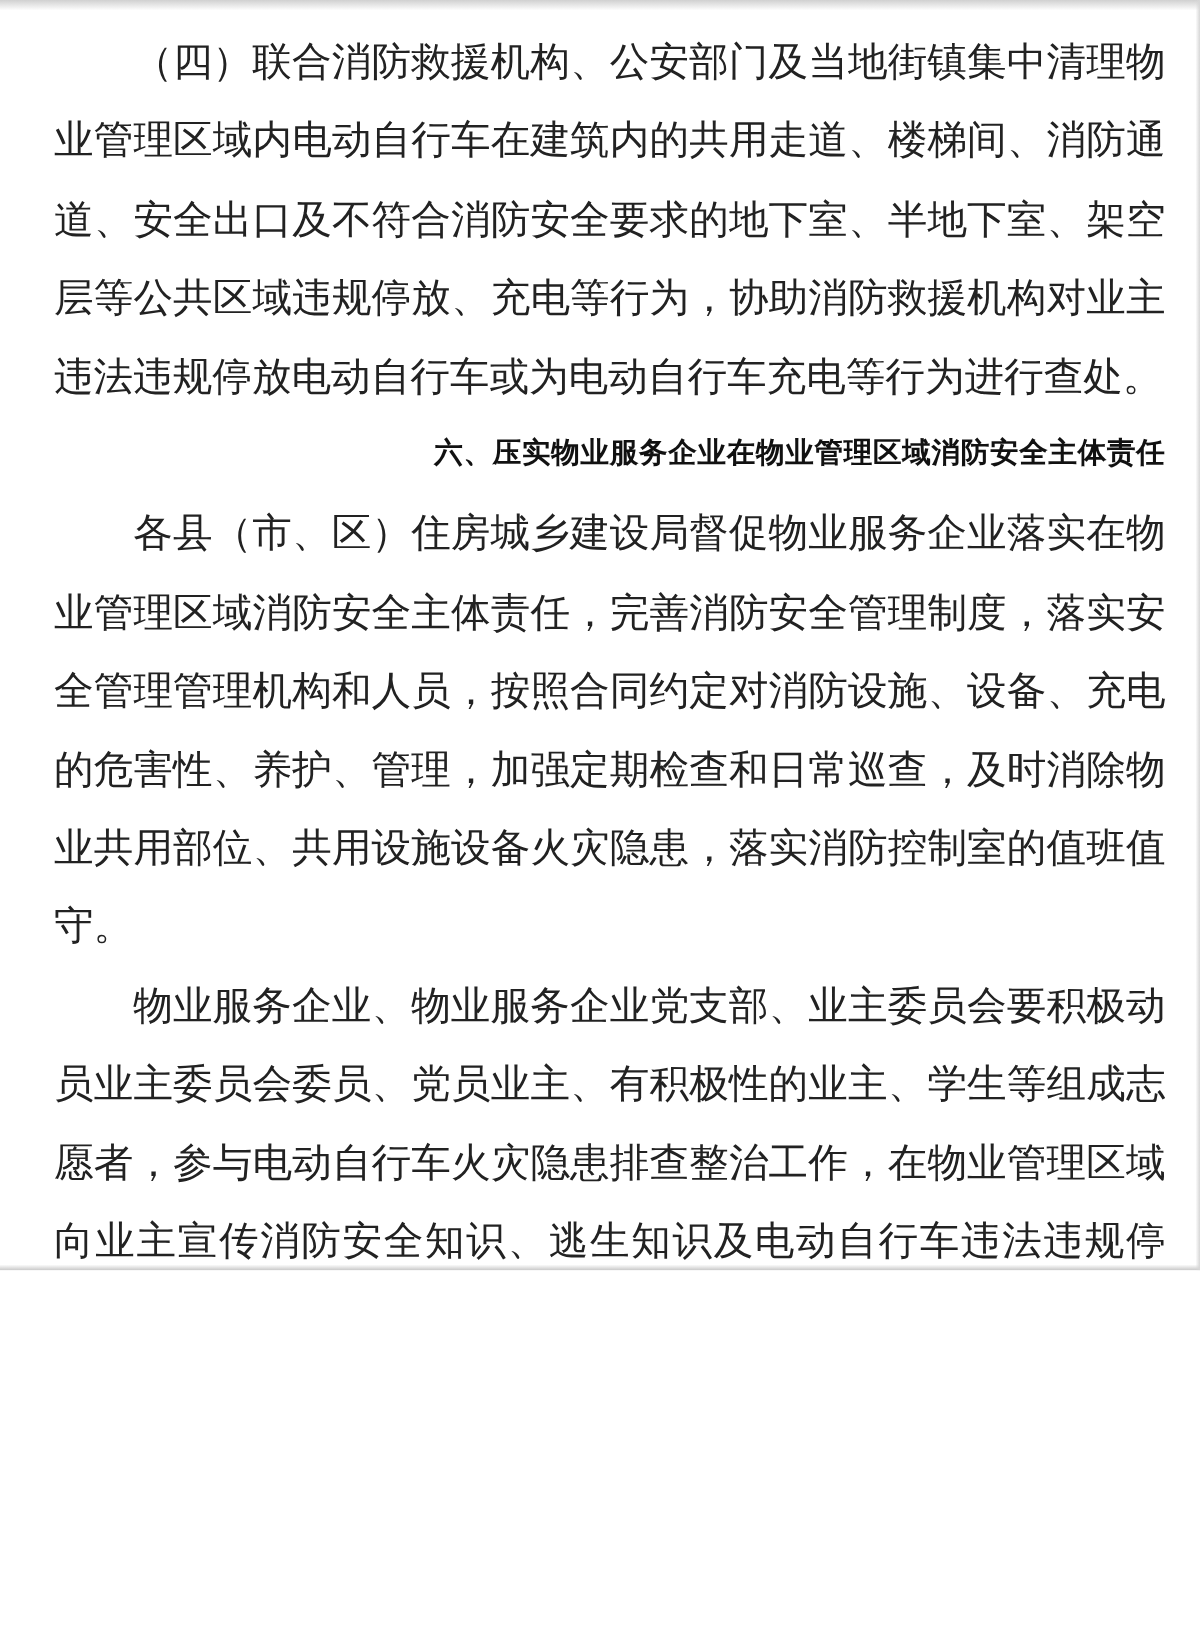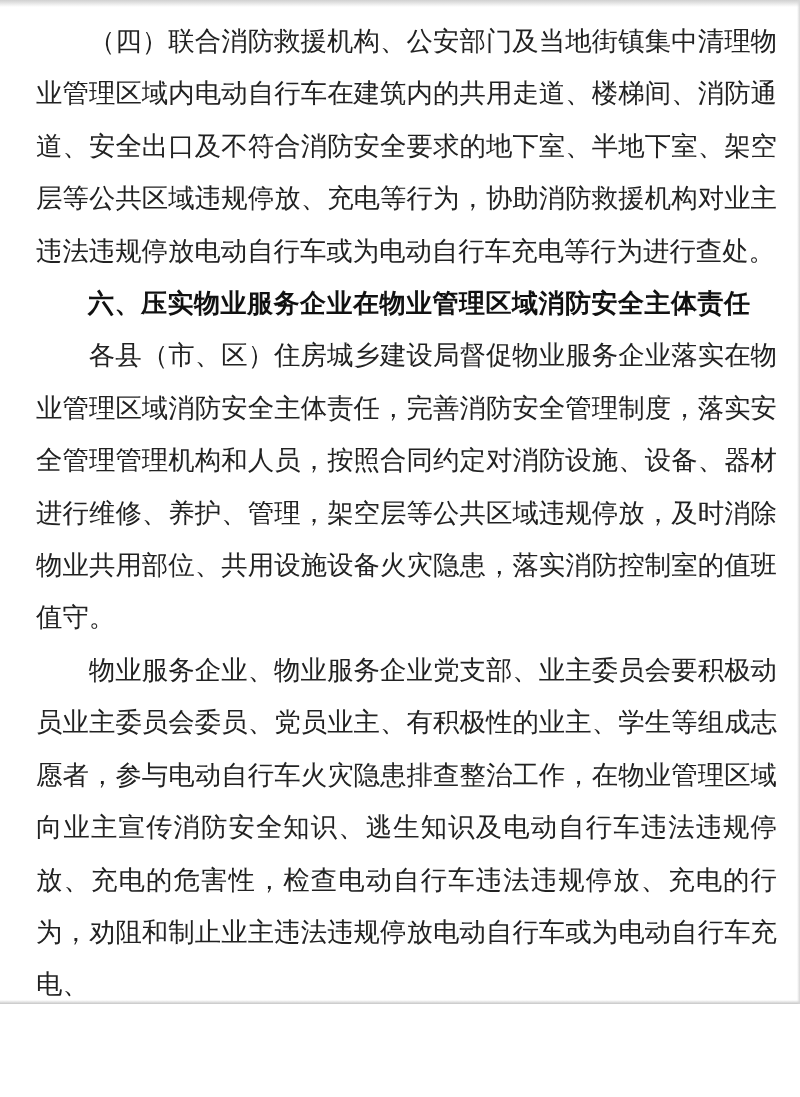--- a/index.html
+++ b/index.html
@@ -3,21 +3,21 @@
 <meta charset="utf-8">
 <style>
   html, body {
     margin: 0;
     padding: 0;
     background: #ffffff;
   }
   .page {
     position: relative;
     width: 800px;
-    height: 1004px;
+    height: 847px;
     background: #ffffff;
     overflow: hidden;
   }
   .text-area {
     position: absolute;
     left: 36px;
     top: 15px;
     width: 741px;
     font-family: "Liberation Serif", "DejaVu Serif", serif;
     font-size: 26.4px;
@@ -28,24 +28,24 @@
   .body-para {
     margin: 0;
     text-indent: 2em;
     font-weight: normal;
   }
   .section-heading {
     margin: 0;
     text-indent: 2em;
     font-family: "Liberation Sans", "DejaVu Sans", sans-serif;
     font-weight: 700;
-    font-size: 26px;
+    font-size: 19px;
     line-height: 52.4px;
     color: #111111;
-    text-align: left;
+    text-align: right;
     letter-spacing: 0.5px;
   }
   .footer-page-number {
     position: absolute;
     left: 38px;
     top: 1036px;
     font-family: "Liberation Serif", "DejaVu Serif", serif;
     font-size: 23px;
     letter-spacing: 4px;
     color: #222222;
@@ -74,21 +74,21 @@
   }
 </style>
 </head>
 <body>
 
 <div class="page">
 
   <div class="text-area">
     <p class="body-para">（四）联合消防救援机构、公安部门及当地街镇集中清理物业管理区域内电动自行车在建筑内的共用走道、楼梯间、消防通道、安全出口及不符合消防安全要求的地下室、半地下室、架空层等公共区域违规停放、充电等行为，协助消防救援机构对业主违法违规停放电动自行车或为电动自行车充电等行为进行查处。</p>
     <h2 class="section-heading">六、压实物业服务企业在物业管理区域消防安全主体责任</h2>
-    <p class="body-para">各县（市、区）住房城乡建设局督促物业服务企业落实在物业管理区域消防安全主体责任，完善消防安全管理制度，落实安全管理管理机构和人员，按照合同约定对消防设施、设备、器材进行维修、养护、管理，架空层等公共区域违规停放，及时消除物业共用部位、共用设施设备火灾隐患，落实消防控制室的值班值守。</p>
+    <p class="body-para">各县（市、区）住房城乡建设局督促物业服务企业落实在物业管理区域消防安全主体责任，完善消防安全管理制度，落实安全管理管理机构和人员，按照合同约定对消防设施、设备、充电的危害性、养护、管理，加强定期检查和日常巡查，及时消除物业共用部位、共用设施设备火灾隐患，落实消防控制室的值班值守。</p>
     <p class="body-para">物业服务企业、物业服务企业党支部、业主委员会要积极动员业主委员会委员、党员业主、有积极性的业主、学生等组成志愿者，参与电动自行车火灾隐患排查整治工作，在物业管理区域向业主宣传消防安全知识、逃生知识及电动自行车违法违规停放、充电的危害性，检查电动自行车违法违规停放、充电的行为，劝阻和制止业主违法违规停放电动自行车或为电动自行车充电、</p>
   </div>
 
   <div class="footer-page-number">– 6 –</div>
 
   <div class="edge-top"></div>
   <div class="edge-bottom"></div>
   <div class="edge-right"></div>
 
 </div>

